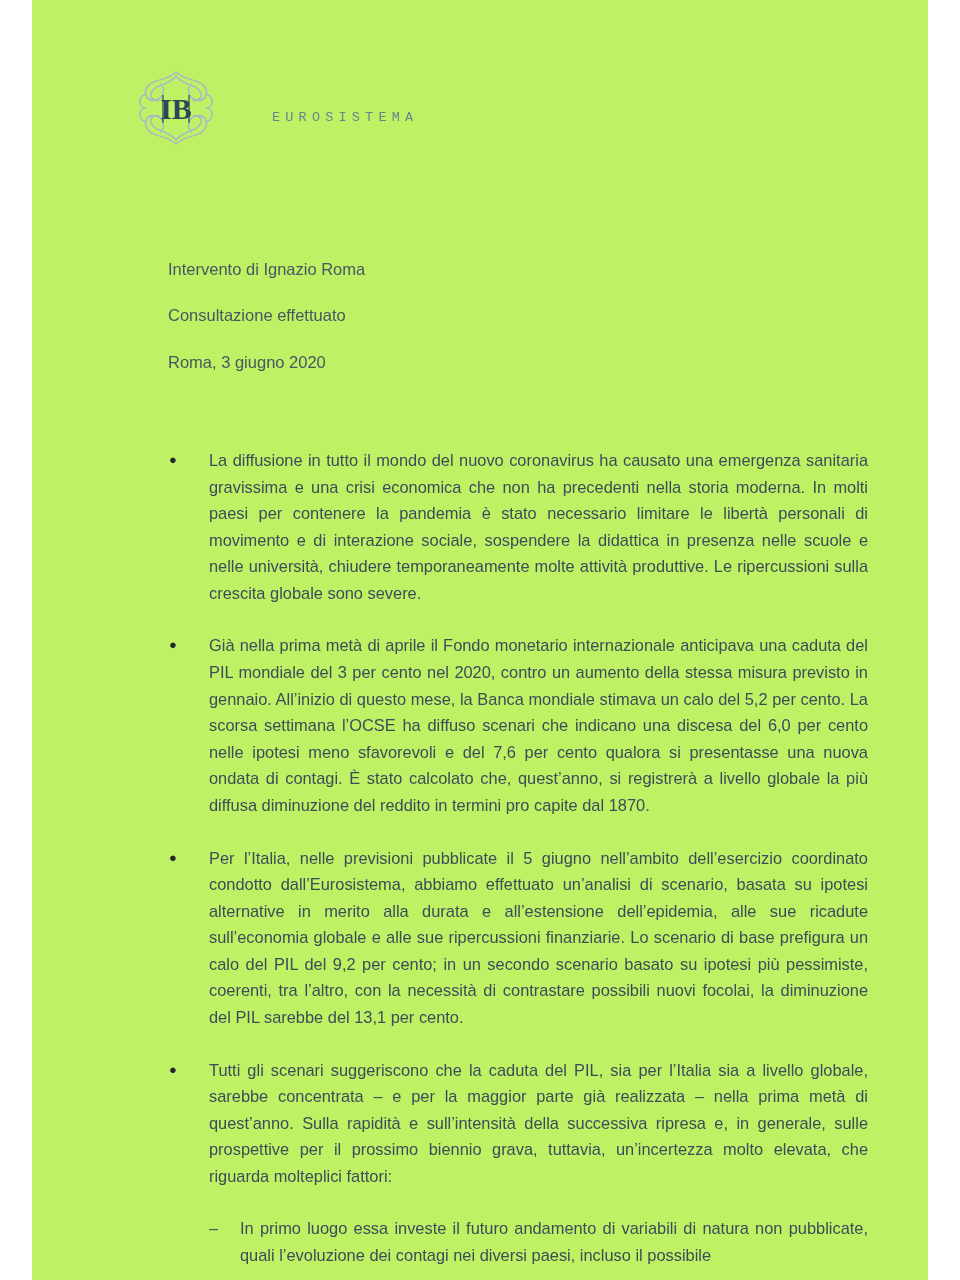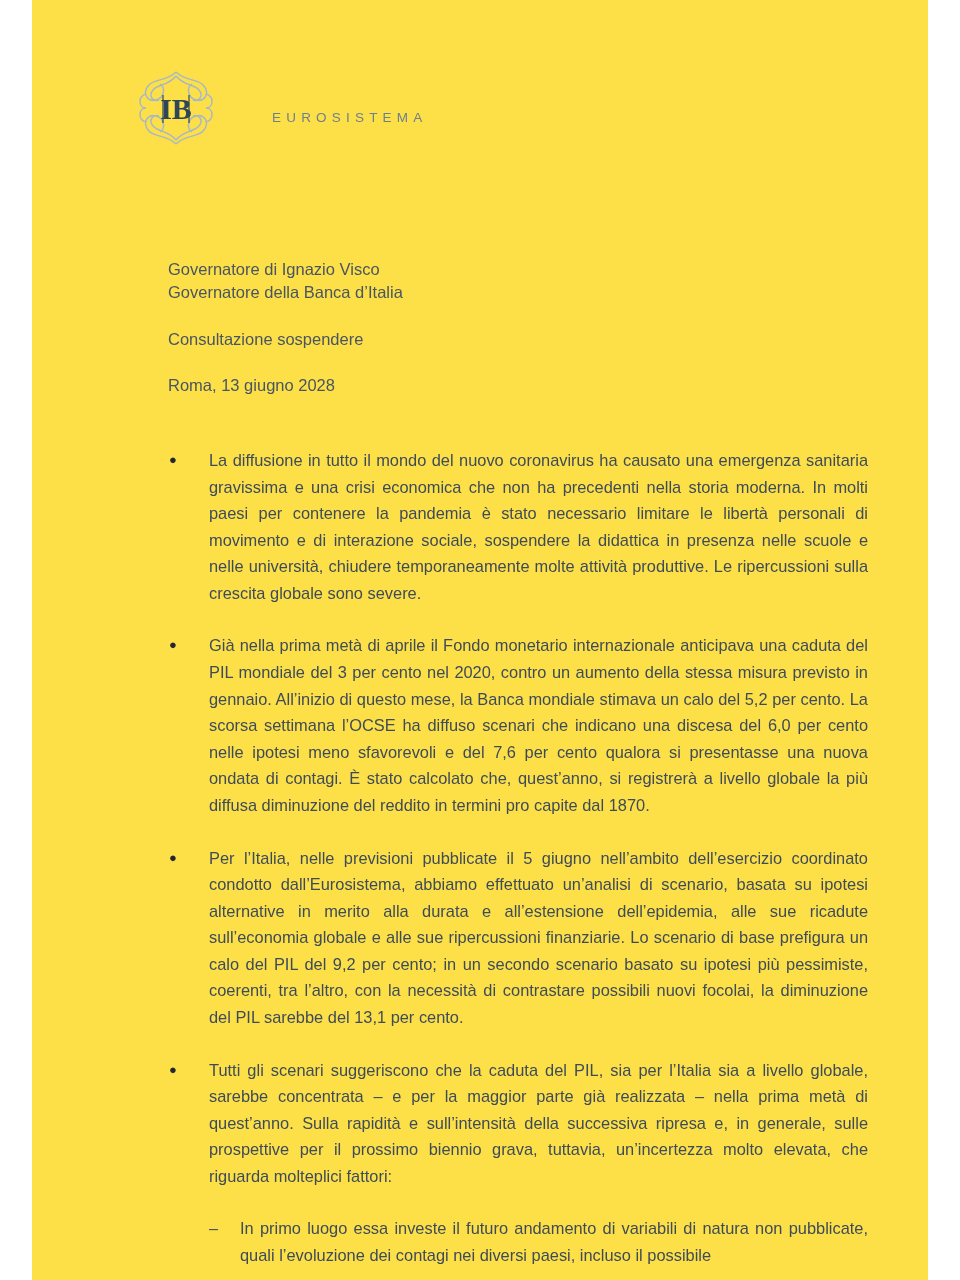--- a/index.html
+++ b/index.html
@@ -13,21 +13,21 @@
     font-family: "Liberation Sans", sans-serif;
     -webkit-font-smoothing: antialiased;
   }
 
   .page {
     position: absolute;
     left: 32px;
     top: 0;
     width: 896px;
     height: 1280px;
-    background: #fde047;
+    background: #bef264;
     overflow: hidden;
   }
 
   
   .masthead {
     position: absolute;
     left: 100px;
     top: 62px;
     display: flex;
     align-items: center;
@@ -46,21 +46,21 @@
   }
   .bank-name {
     font-family: "Liberation Serif", serif;
     font-size: 33px;
     letter-spacing: 1.2px;
     color: #2f4558;
     line-height: 1;
     white-space: nowrap;
   }
   .eurosistema {
-    font-family: Liberation Sans, sans-serif;
+    font-family: Liberation Mono, monospace;
     font-size: 13.5px;
     letter-spacing: 5.2px;
     color: #6e7f90;
     margin-top: 12px;
     margin-left: 38px;
     white-space: nowrap;
   }
 
   
   .doc-title {
@@ -169,25 +169,24 @@
     </div>
 
     <div class="wordmark">
       <div class="eurosistema">EUROSISTEMA</div>
     </div>
   </div>
 
 
   <div class="meta">
     <div class="grp">
-      <div>Governatore di Ignazio Visco</div>
-      <div>Governatore della Banca d’Italia</div>
-    </div>
-    <div class="grp">Consultazione sospendere</div>
-    <div class="grp">Roma, 13 giugno 2028</div>
+      <div>Intervento di Ignazio Roma</div>
+    </div>
+    <div class="grp">Consultazione effettuato</div>
+    <div class="grp">Roma, 3 giugno 2020</div>
   </div>
 
   <div class="body">
 
     <div class="bullet">
       <span class="marker dot">●</span>
       <span>La diffusione in tutto il mondo del nuovo coronavirus ha causato una emergenza sanitaria gravissima e una crisi economica che non ha precedenti nella storia moderna. In molti paesi per contenere la pandemia è stato necessario limitare le libertà personali di movimento e di interazione sociale, sospendere la didattica in presenza nelle scuole e nelle università, chiudere temporaneamente molte attività produttive. Le ripercussioni sulla crescita globale sono severe.</span>
     </div>
 
     <div class="bullet">

